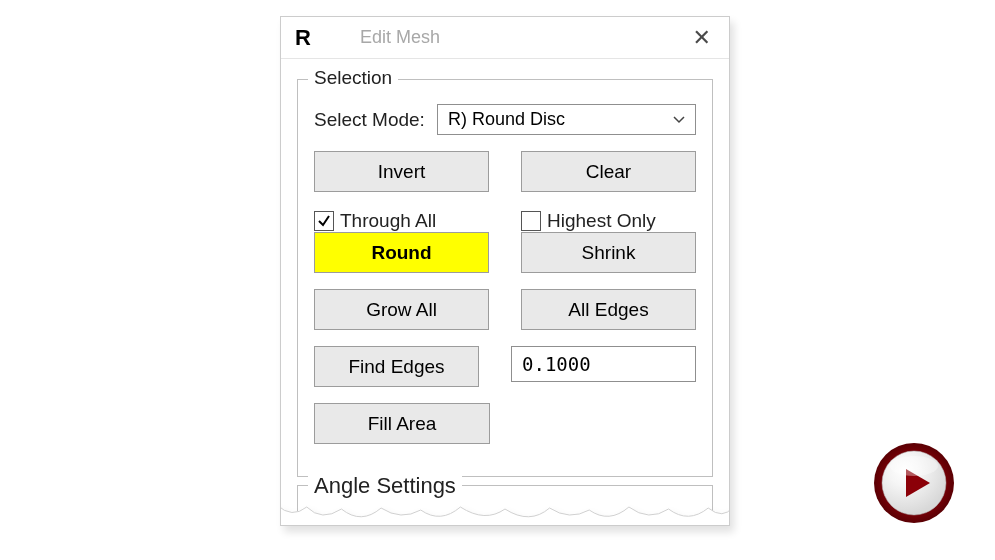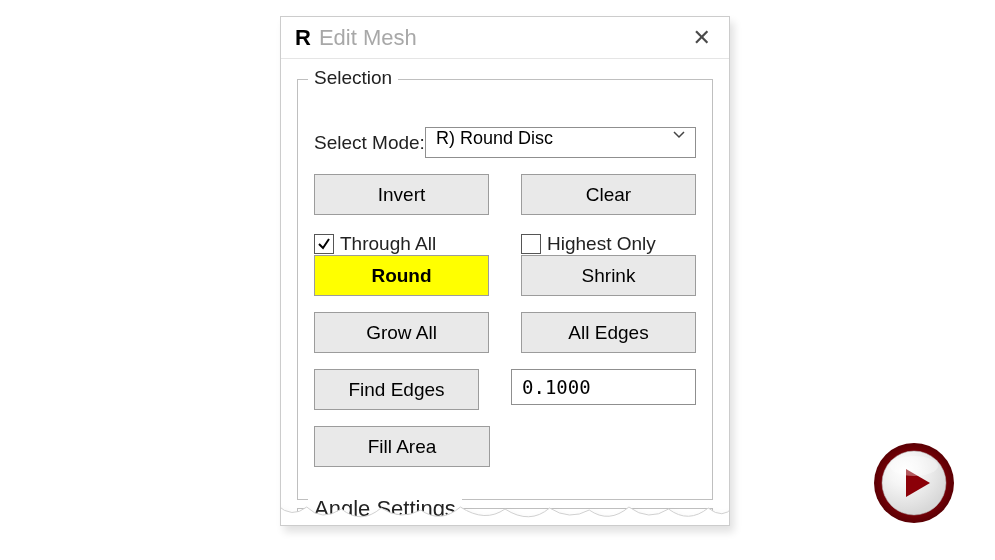--- a/index.html
+++ b/index.html
@@ -38,22 +38,23 @@
       align-items: center;
       gap: 8px;
     }
     .app-icon {
       font-weight: 900;
       font-size: 22px;
       color: #000000;
       font-family: Arial, sans-serif;
     }
     .title-text {
-      font-size: 22px;
+      font-size: 18px;
       color: #a8a8a8;
+      margin-left: 41px;
     }
     .close-x {
       font-size: 22px;
       color: #4a4a4a;
       cursor: pointer;
       padding: 4px 8px;
       font-weight: 300;
     }
     .fieldset {
       position: relative;
@@ -67,37 +68,37 @@
       left: 10px;
       background: #ffffff;
       padding: 0 6px;
       font-size: 19px;
       color: #222222;
       text-align: right;
     }
     .row {
       display: flex;
       align-items: center;
+      gap: 12px;
       margin-bottom: 16px;
-      margin-top: 23px;
     }
     .label {
       font-size: 19px;
       color: #222222;
       white-space: nowrap;
     }
     .select {
       flex: 1;
       height: 31px;
       border: 1px solid #8f8f8f;
       background: #ffffff;
       display: flex;
-      align-items: flex-start;
+      align-items: center;
       justify-content: space-between;
-      padding: 0 10px;
+      padding: 14px 10px;
       cursor: pointer;
       font-size: 18px;
     }
     .select .chev {
       font-size: 12px;
       color: #444444;
     }
     .btn-row {
       display: flex;
       gap: 32px;

